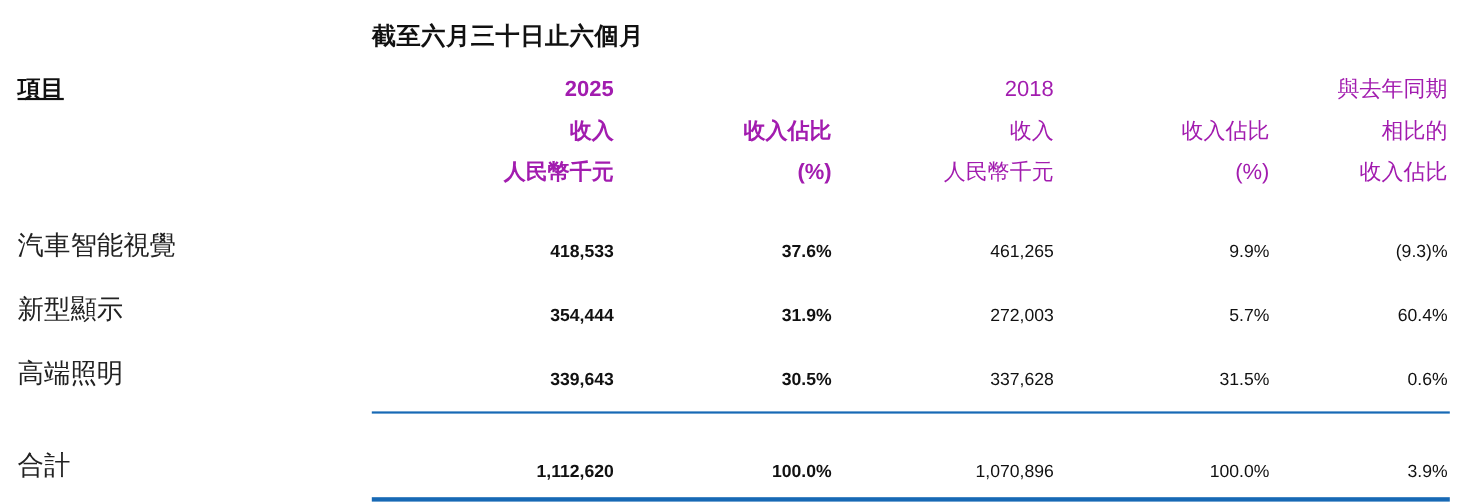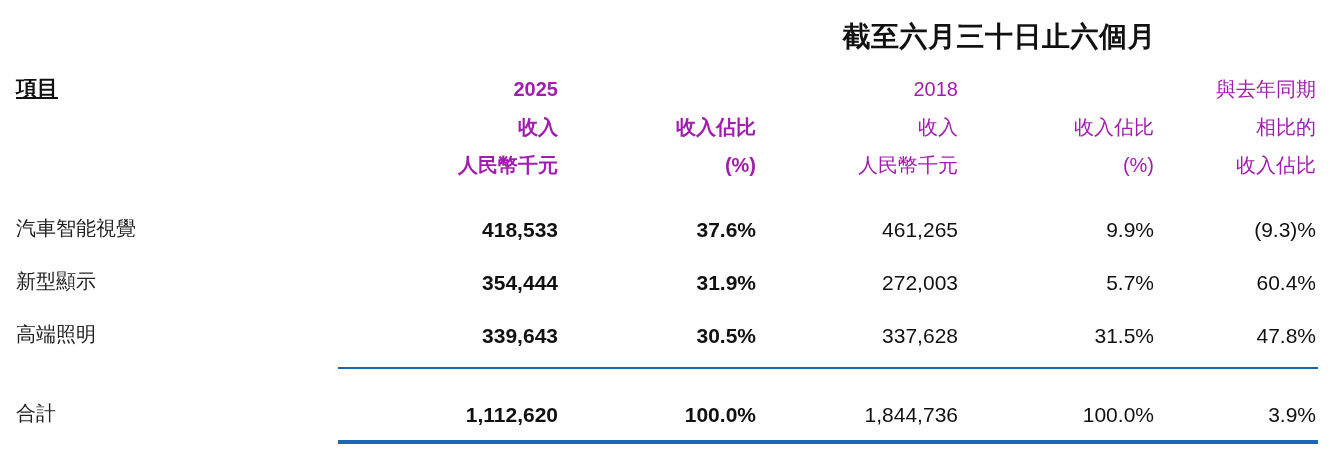--- a/index.html
+++ b/index.html
@@ -33,22 +33,22 @@
   col.c-2024b { width: 196px; }
   col.c-delta { width: 162px; }
 
   td, th {
     padding: 0;
     vertical-align: bottom;
     font-weight: normal;
   }
 
   .spanhdr {
-    text-align: right;
-    font-size: 28px;
+    text-align: left;
+    font-size: 22px;
     font-weight: bold;
     color: #111;
     padding-bottom: 14px;
     letter-spacing: 0.5px;
     font-family: Liberation Serif, serif;
   }
 
   .hdr-cell {
     text-align: right;
     font-size: 20px;
@@ -63,28 +63,28 @@
     font-size: 21px;
     font-weight: bold;
     color: #111;
     vertical-align: top;
     padding-top: 4px;
     text-decoration: underline;
   }
 
   .row-label {
     text-align: left;
-    font-size: 20px;
+    font-size: 24px;
     color: #222;
     padding: 13px 0 13px 0;
     white-space: nowrap;
   }
   .num {
     text-align: right;
-    font-size: 21px;
+    font-size: 16px;
     color: #111;
     padding: 13px 2px 13px 0;
     white-space: nowrap;
   }
   .num.bold { font-weight: bold; }
 
   .rule-row td {
     padding: 0;
     height: 1px;
   }
@@ -164,38 +164,38 @@
         <td class="num">272,003</td>
         <td class="num">5.7%</td>
         <td class="num">60.4%</td>
       </tr>
       <tr>
         <td class="row-label">高端照明</td>
         <td class="num bold">339,643</td>
         <td class="num bold">30.5%</td>
         <td class="num">337,628</td>
         <td class="num">31.5%</td>
-        <td class="num">47.8%</td>
+        <td class="num">0.6%</td>
       </tr>
       <tr class="rule-row">
         <td></td>
         <td colspan="5">
           <div class="rule-thin"></div>
         </td>
       </tr>
       <tr class="rule-row">
         <td colspan="6">
           <div class="spacer-sm"></div>
         </td>
       </tr>
       <tr>
         <td class="row-label">合計</td>
         <td class="num bold">1,112,620</td>
         <td class="num bold">100.0%</td>
-        <td class="num">1,844,736</td>
+        <td class="num">1,070,896</td>
         <td class="num">100.0%</td>
         <td class="num">3.9%</td>
       </tr>
       <tr class="rule-row">
         <td></td>
         <td colspan="5">
           <div class="rule-thick"></div>
         </td>
       </tr>
     </tbody>

